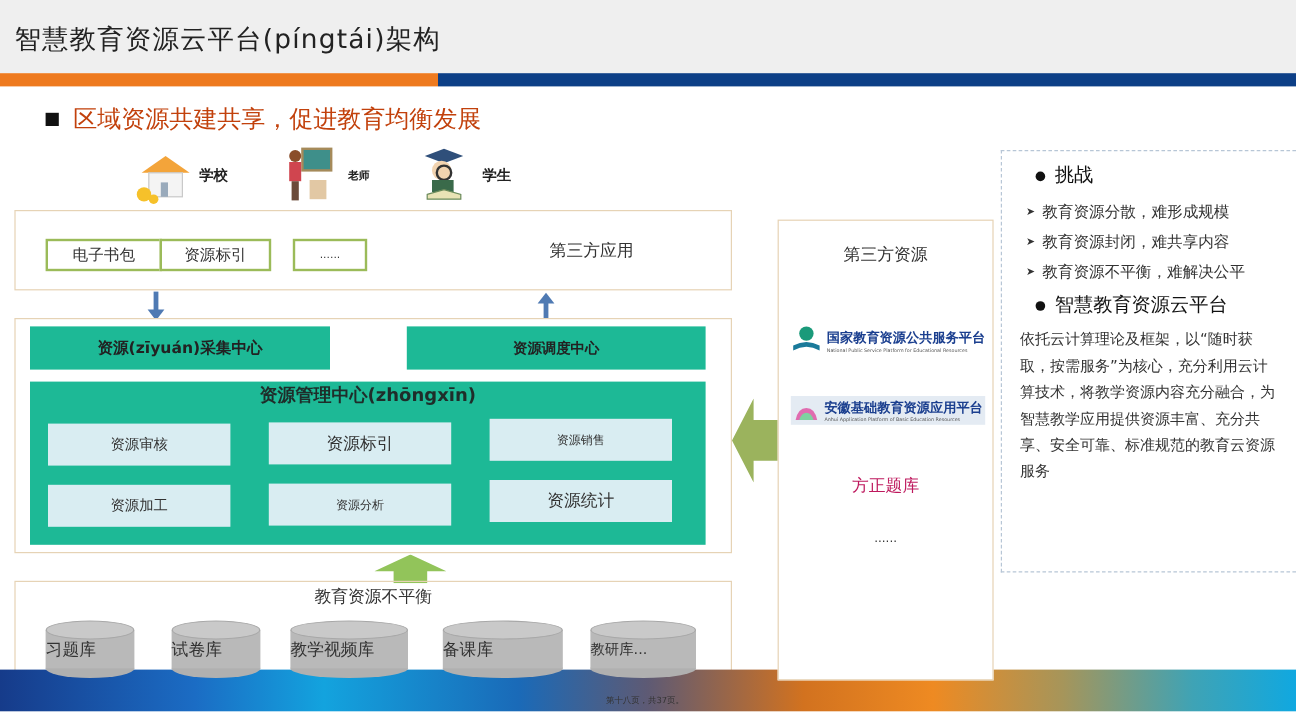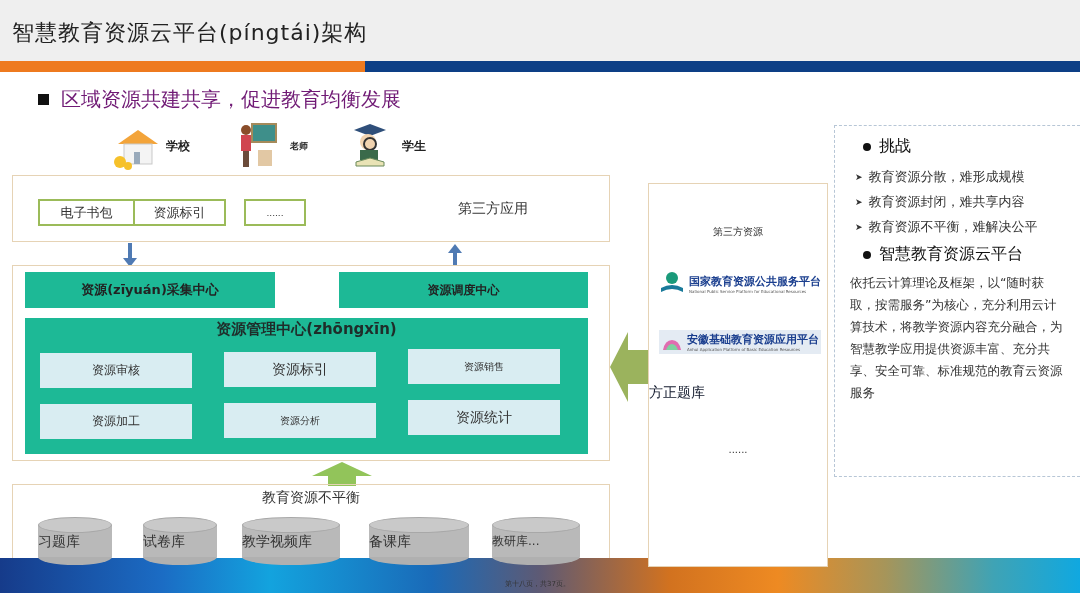--- a/index.html
+++ b/index.html
@@ -4,21 +4,21 @@
 <style>
   * { box-sizing: border-box; margin: 0; padding: 0; }
   html, body { width: 1080px; height: 593px; overflow: hidden; background: #ffffff; }
   body { position: relative; font-family: "DejaVu Sans", "Liberation Sans", sans-serif; color: #222; }
 
   .title-bar { position: absolute; left: 0; top: 0; width: 1080px; height: 61px; background: #efefef; padding-left: 36px; }
   .title-text { position: absolute; left: 12px; top: 18px; font-size: 22px; color: #222; letter-spacing: 1px; }
   .accent-orange { position: absolute; left: 0; top: 61px; width: 365px; height: 11px; background: #ee7a1f; }
   .accent-blue { position: absolute; left: 365px; top: 61px; width: 715px; height: 11px; background: #0d3f86; }
 
-  .subtitle { position: absolute; left: 38px; top: 86px; font-size: 20px; color: #701a75; display: flex; align-items: center; gap: 12px; }
+  .subtitle { position: absolute; left: 38px; top: 86px; font-size: 20px; color: #c2410c; display: flex; align-items: center; gap: 12px; }
   .subtitle .sq { width: 11px; height: 11px; background: #111; display: inline-block; }
 
   
   .role { position: absolute; top: 122px; display: flex; align-items: center; gap: 6px; font-size: 12px; font-weight: bold; color: #222; }
   .role .ic { width: 48px; height: 48px; position: relative; }
 
   .box { position: absolute; border: 1px solid #e6d3b5; background: #fff; }
   .app-tag { position: absolute; top: 199px; height: 27px; border: 2px solid #9bbb59; background: #fff; font-size: 13px; color: #333; display: flex; align-items: center; justify-content: center; }
 
   .arrow-down, .arrow-up { position: absolute; width: 4px; background: #4f7ab3; }
@@ -188,21 +188,21 @@
   <div class="label">备课库</div>
 </div>
 <div class="db" style="left:492px; width:88px;">
   <div class="bot"></div>
     <div class="body"></div>
     <div class="top"></div>
   <div class="label" style="font-size:12px">教研库...</div>
 </div>
 
 <div class="third-res">
-  <div style="position:absolute; left:0; top:20px; width:100%; text-align:center; font-size:10px; color:#333;margin-top:21px;">第三方资源</div>
+  <div style="position:absolute; left:0; top:20px; width:100%; text-align:center; font-size:14px; color:#333;">第三方资源</div>
 
   <div class="logo" style="top:86px;">
     <svg width="26" height="24" viewBox="0 0 26 24">
       <circle cx="13" cy="8" r="6" fill="#1a9a7a"></circle>
       <path d="M2 18 Q13 12 24 18 L24 22 Q13 16 2 22 Z" fill="#1a7a9a"></path>
     </svg>
     <div>
       <div class="name">国家教育资源公共服务平台</div>
       <div class="sub">National Public Service Platform for Educational Resources</div>
     </div>
@@ -212,21 +212,21 @@
     <svg width="22" height="16" viewBox="0 0 22 16">
       <path d="M2 14 Q4 4 11 4 Q18 4 20 14 Z" fill="#e06cb0"></path>
       <path d="M5 14 Q7 8 11 8 Q15 8 17 14 Z" fill="#7ed2a0"></path>
     </svg>
     <div>
       <div class="name" style="font-size:11px;">安徽基础教育资源应用平台</div>
       <div class="sub">Anhui Application Platform of Basic Education Resources</div>
     </div>
   </div>
 
-  <div style="position:absolute; left:0; top:200px; width:100%; font-size:14px; color:#0f172a;">方正题库</div>
+  <div style="position:absolute; left:0; top:212px; width:100%; text-align:center; font-size:14px; color:#be185d;">方正题库</div>
   <div style="position:absolute; left:0; top:260px; width:100%; text-align:center; font-size:10px; color:#333;">......</div>
 </div>
 
 <div class="side-panel">
   <div style="position:absolute; left:28px; top:10px;" class="side-h">
     <span class="dot"></span>
     <span>挑战</span>
   </div>
   <div style="position:absolute; left:20px; top:38px;">
     <div class="side-li">

